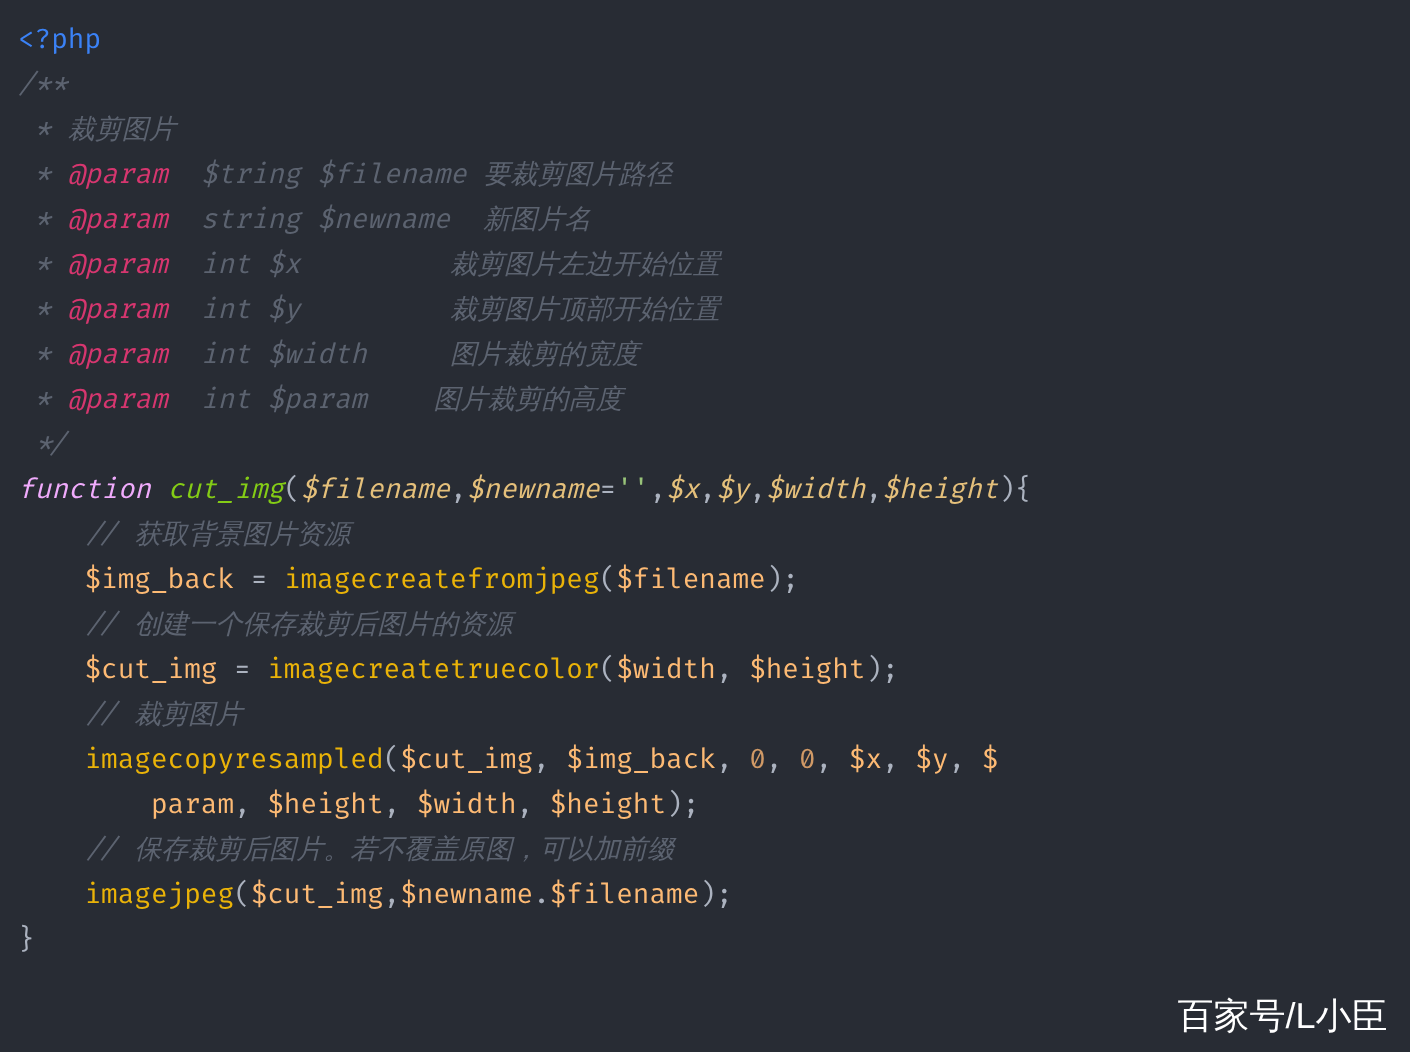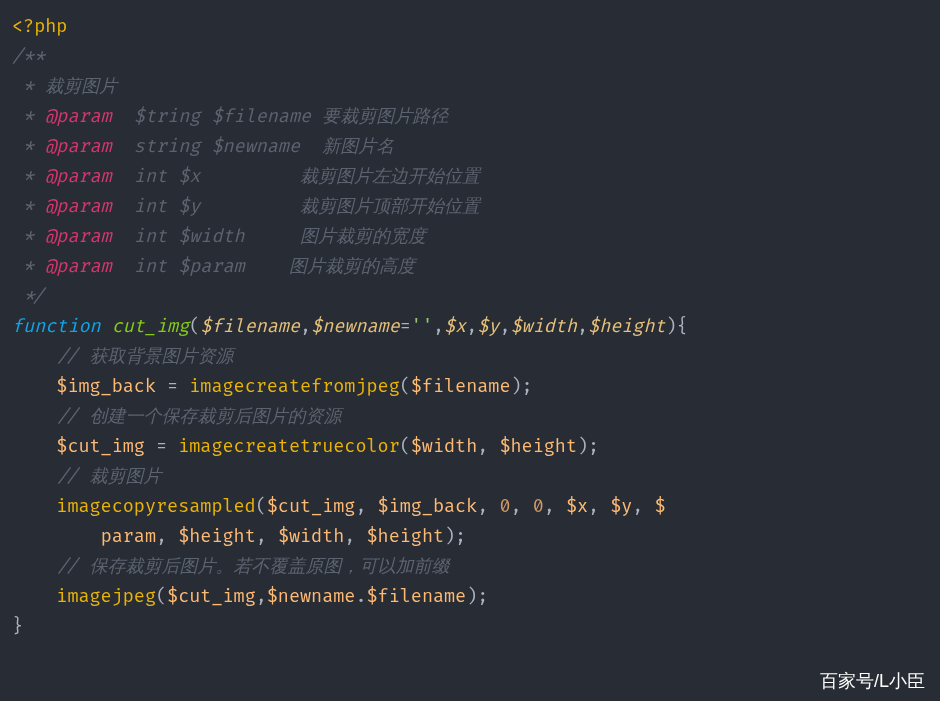--- a/index.html
+++ b/index.html
@@ -11,38 +11,38 @@
     width: 940px;
     height: 701px;
     overflow: hidden;
     position: relative;
   }
   .code {
     padding: 12px 12px;
     line-height: 30px;
     white-space: pre;
   }
-  .tag     { color: #eab308; }
+  .tag     { color: #3b82f6; }
   .comment { color: #5c6370; font-style: italic; }
   .param   { color: #d6366f; font-style: italic; margin-top: 48px; }
-  .kw      { color: #0ea5e9; font-style: italic; }
+  .kw      { color: #f0abfc; font-style: italic; }
   .func    { color: #eab308; }
   .funcdef { color: #84cc16; font-style: italic; }
   .punct   { color: #abb2bf; }
   .var     { color: #e5c07b; font-style: italic; }
   .var2    { color: #fdba74; }
   .str     { color: #98c379; }
   .num     { color: #d19a66; }
   .watermark {
     position: absolute;
     bottom: 8px;
     right: 15px;
     color: #ffffff;
     font-family: "Microsoft YaHei", sans-serif;
-    font-size: 18px;
+    font-size: 24px;
   }
 </style>
 </head>
 <body>
 
 <div class="code"><span class="tag">&lt;?php</span>
 <span class="comment">/**</span>
 <span class="comment"> * 裁剪图片</span>
 <span class="comment"> * </span><span class="param">@param</span><span class="comment">  $tring $filename 要裁剪图片路径</span>
 <span class="comment"> * </span><span class="param">@param</span><span class="comment">  string $newname  新图片名</span>

